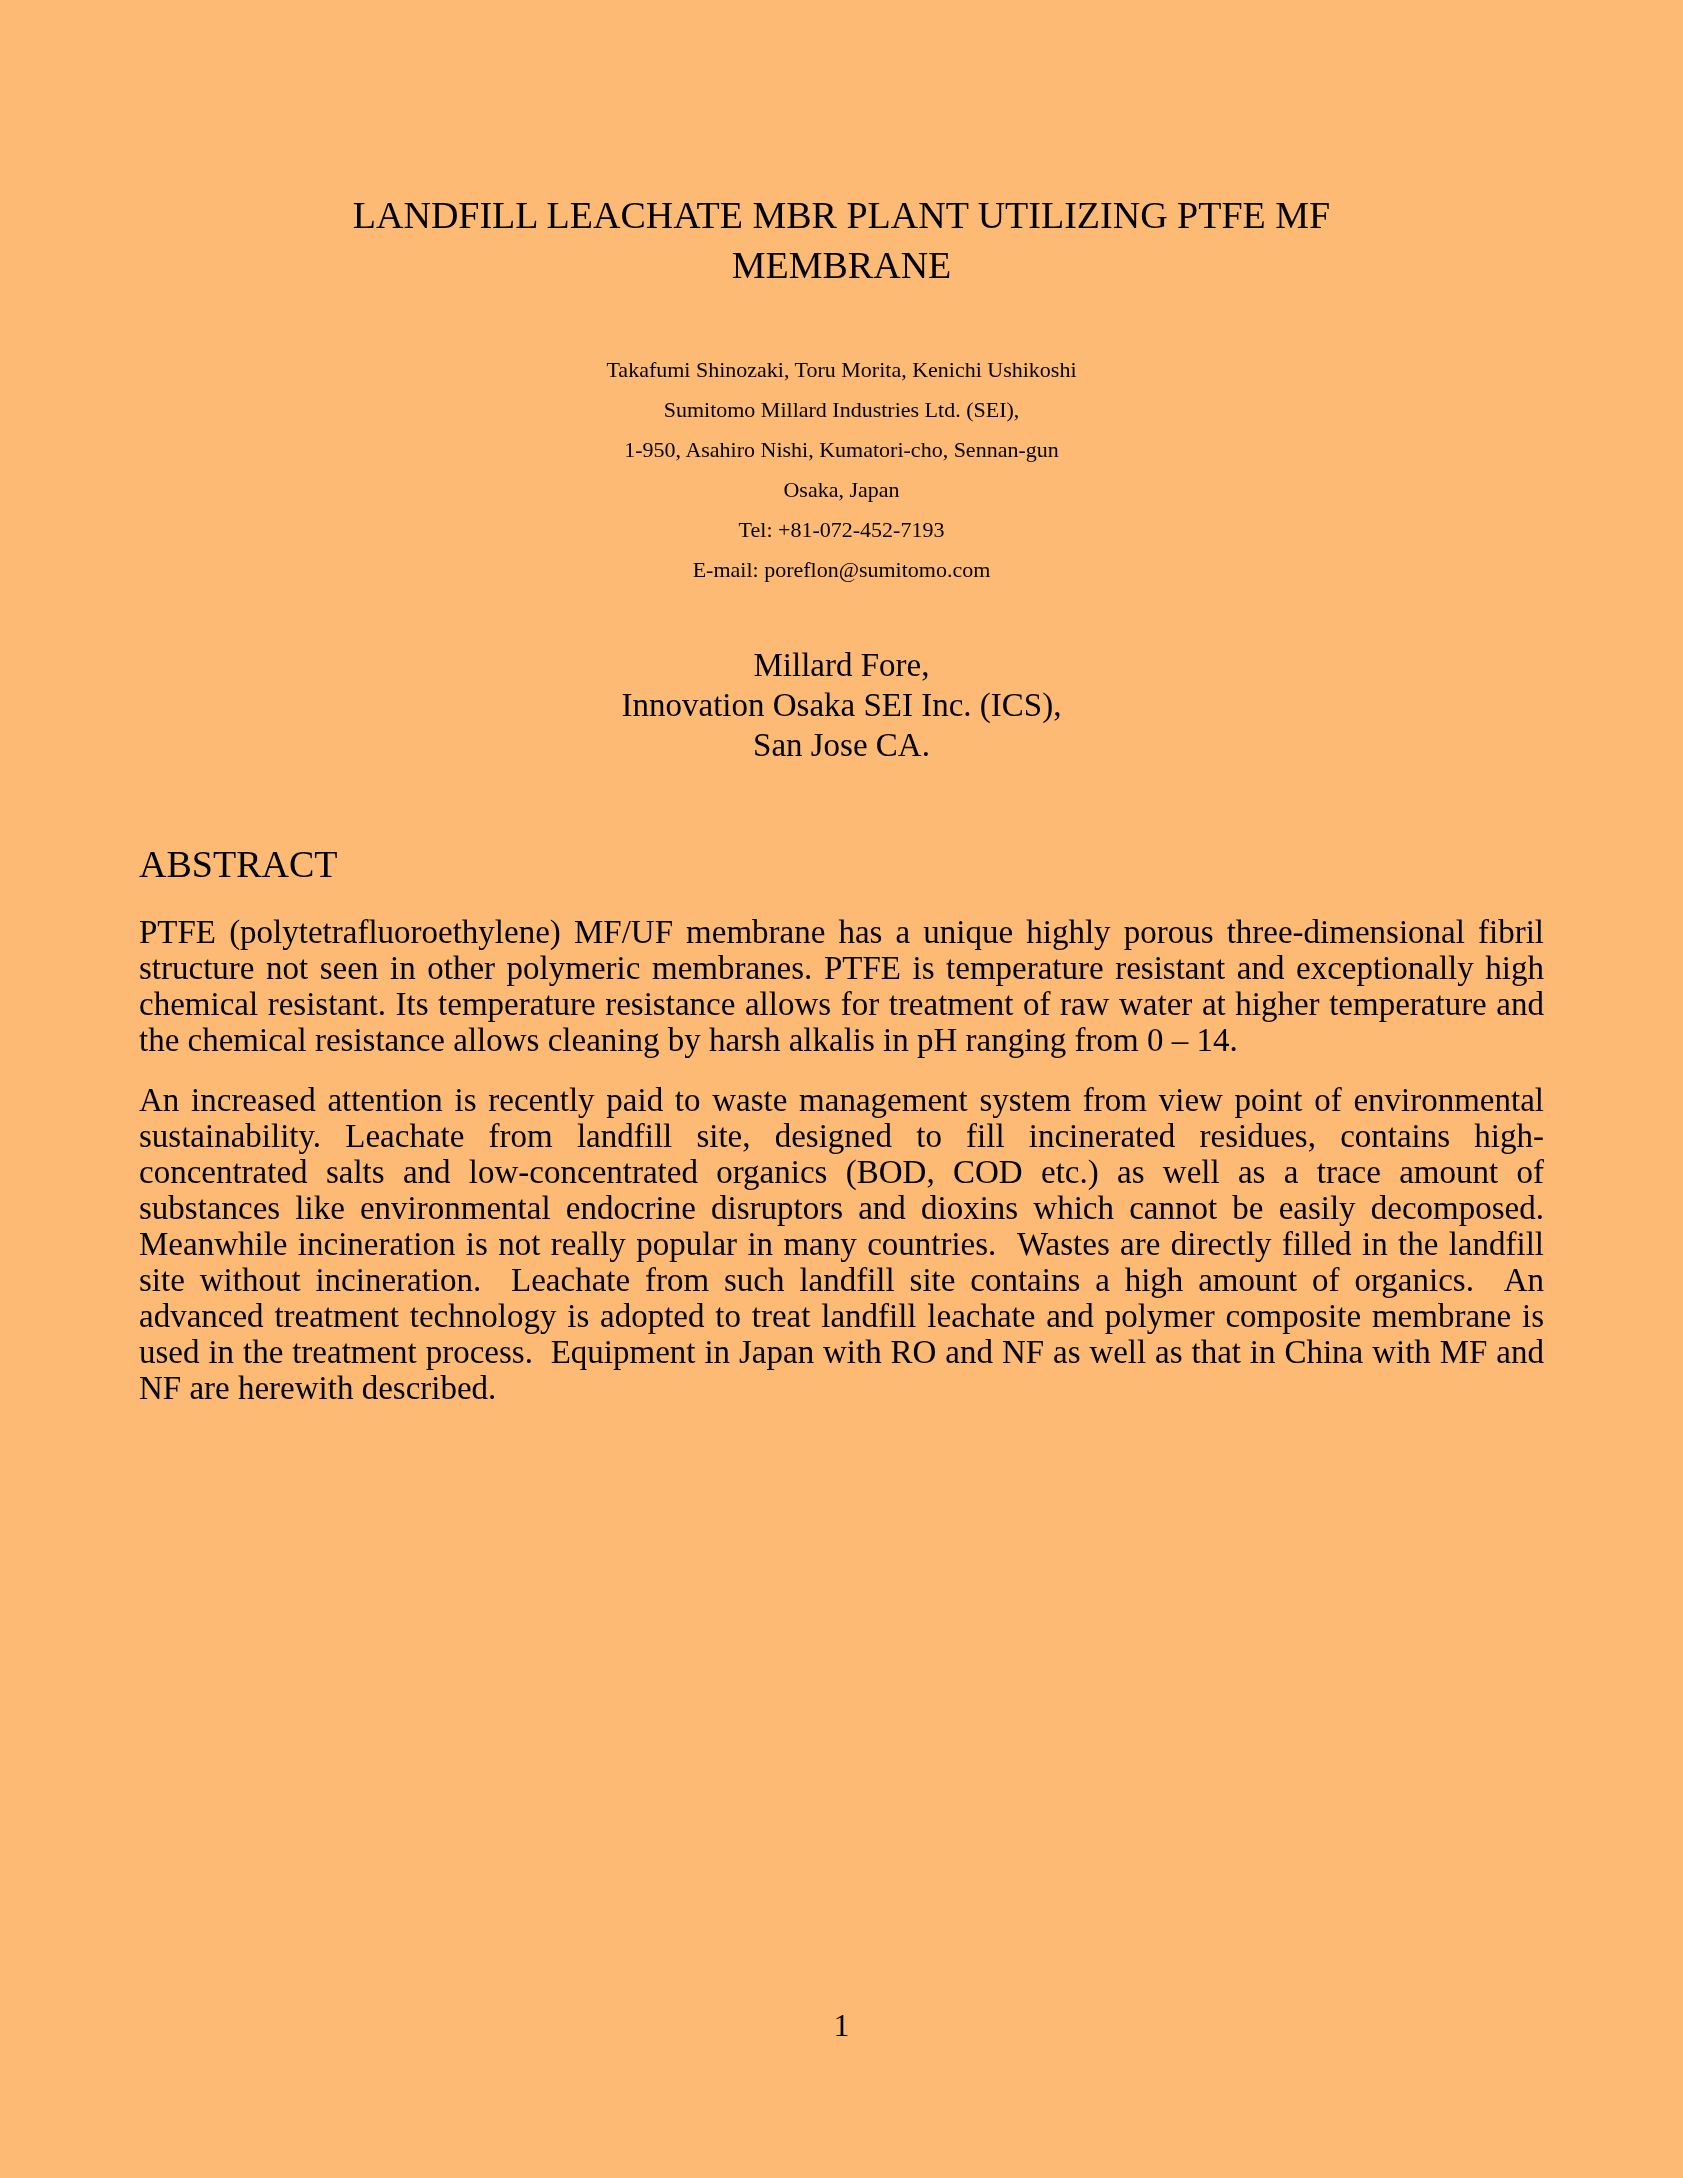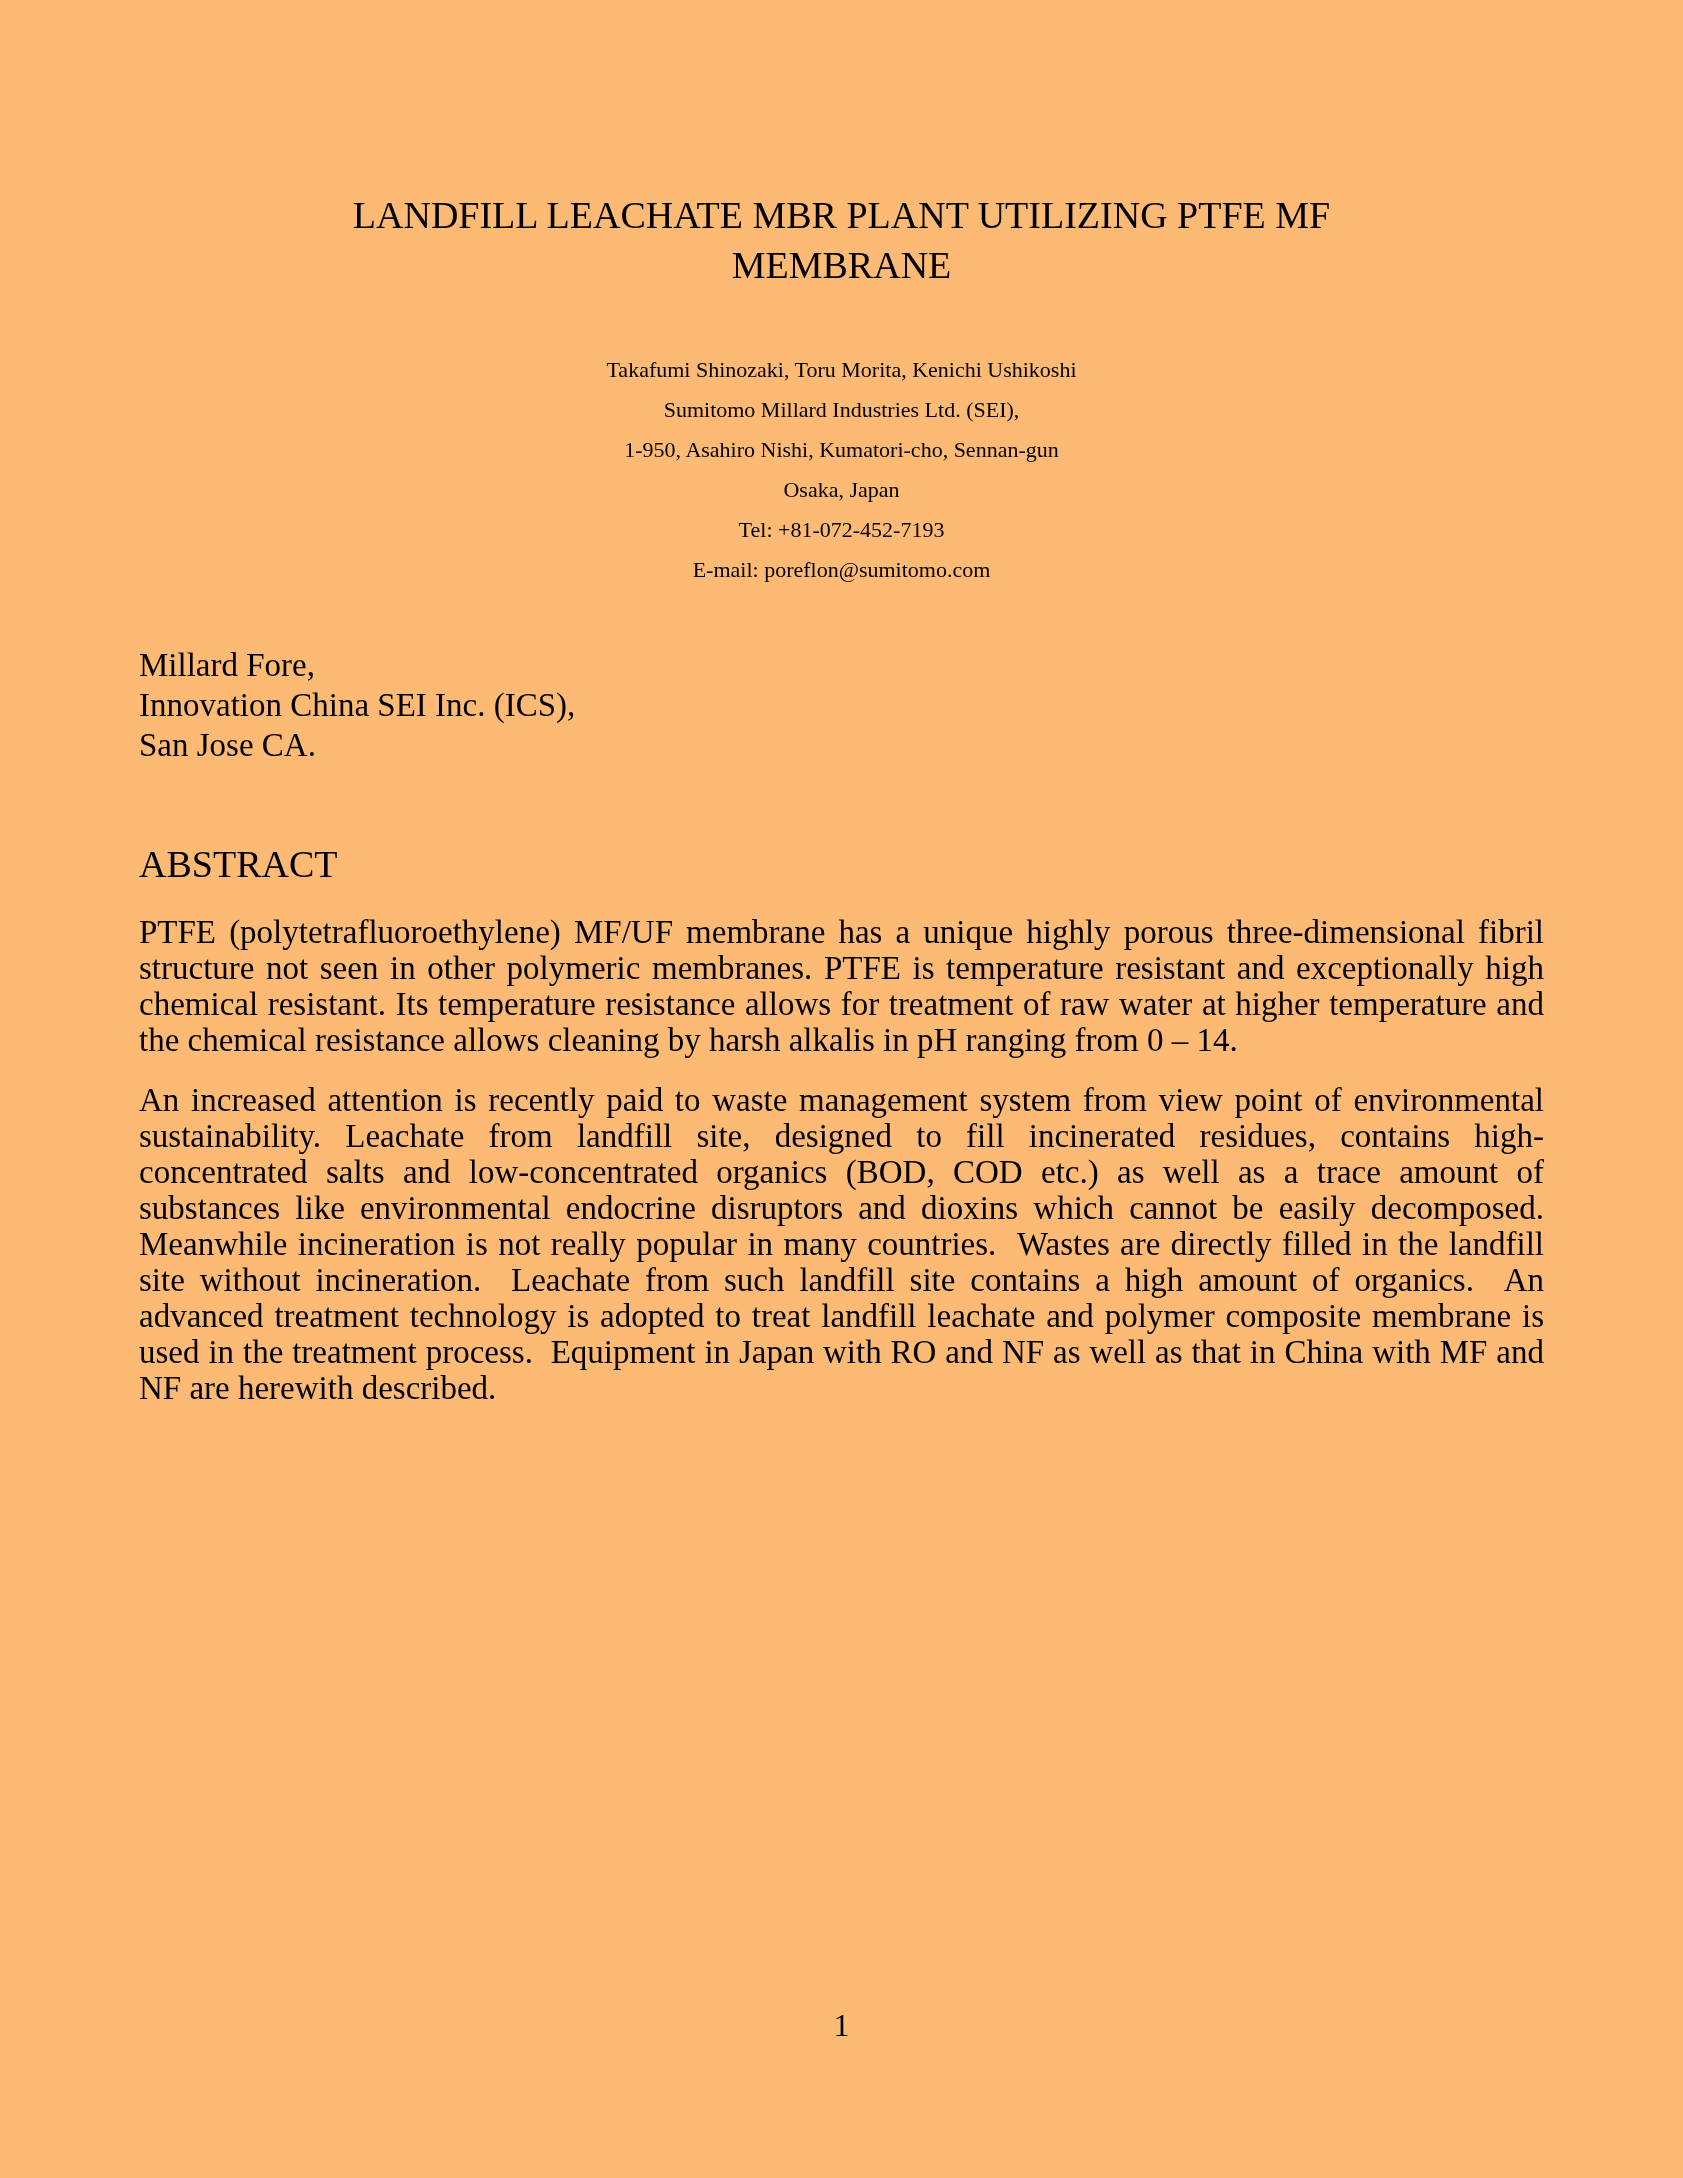--- a/index.html
+++ b/index.html
@@ -34,20 +34,21 @@
   .author-block-sei {
     margin-top: 60px;
     font-size: 22px;
     line-height: 40px;
     text-align: center;
   }
   .author-block-ics {
     margin-top: 55px;
     font-size: 33px;
     line-height: 40px;
+    text-align: center;
   }
   .abstract-heading {
     margin: 75px 0 0 0;
     font-size: 38px;
     line-height: 48px;
     font-weight: normal;
   }
   .abstract-paragraph {
     font-size: 33px;
     line-height: 36px;
@@ -84,21 +85,21 @@
     <div>Takafumi Shinozaki, Toru Morita, Kenichi Ushikoshi</div>
     <div>Sumitomo Millard Industries Ltd. (SEI),</div>
     <div>1-950, Asahiro Nishi, Kumatori-cho, Sennan-gun</div>
     <div>Osaka, Japan</div>
     <div>Tel: +81-072-452-7193</div>
     <div>E-mail: poreflon@sumitomo.com</div>
   </div>
 
   <div class="author-block-ics">
     <div>Millard Fore,</div>
-    <div>Innovation China SEI Inc. (ICS),</div>
+    <div>Innovation Osaka SEI Inc. (ICS),</div>
     <div>San Jose CA.</div>
   </div>
 
   <h2 class="abstract-heading">ABSTRACT</h2>
 
   <p class="abstract-paragraph first">PTFE (polytetrafluoroethylene) MF/UF membrane has a unique highly porous three-dimensional fibril structure not seen in other polymeric membranes. PTFE is temperature resistant and exceptionally high chemical resistant. Its temperature resistance allows for treatment of raw water at higher temperature and the chemical resistance allows cleaning by harsh alkalis in pH ranging from 0 – 14.</p>
 
   <p class="abstract-paragraph second">An increased attention is recently paid to waste management system from view point of environmental sustainability. Leachate from landfill site, designed to fill incinerated residues, contains high- concentrated salts and low-concentrated organics (BOD, COD etc.) as well as a trace amount of substances like environmental endocrine disruptors and dioxins which cannot be easily decomposed. Meanwhile incineration is not really popular in many countries. &nbsp;Wastes are directly filled in the landfill site without incineration. &nbsp;Leachate from such landfill site contains a high amount of organics. &nbsp;An advanced treatment technology is adopted to treat landfill leachate and polymer composite membrane is used in the treatment process. &nbsp;Equipment in Japan with RO and NF as well as that in China with MF and NF are herewith described.</p>
 
   <div class="page-number">1</div>

